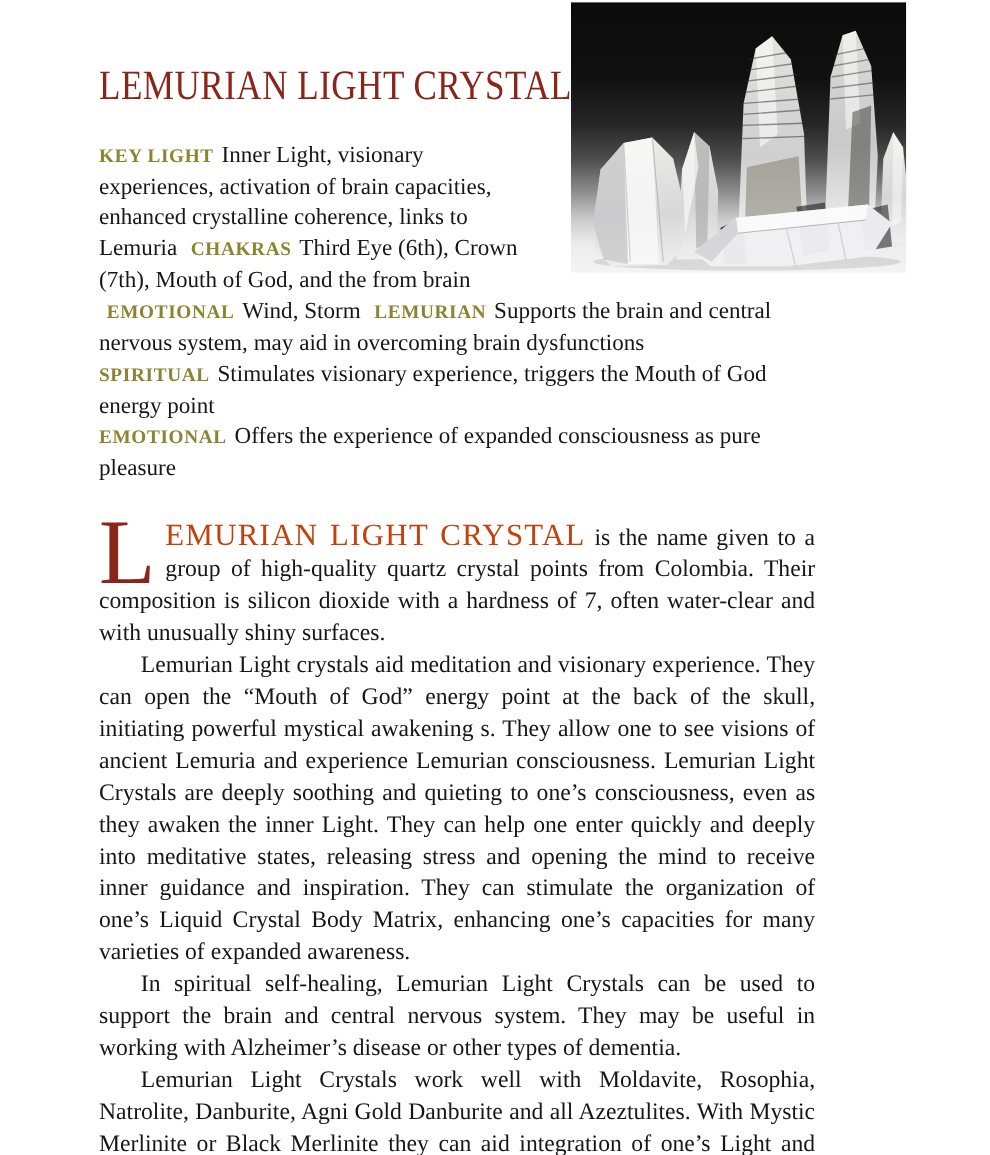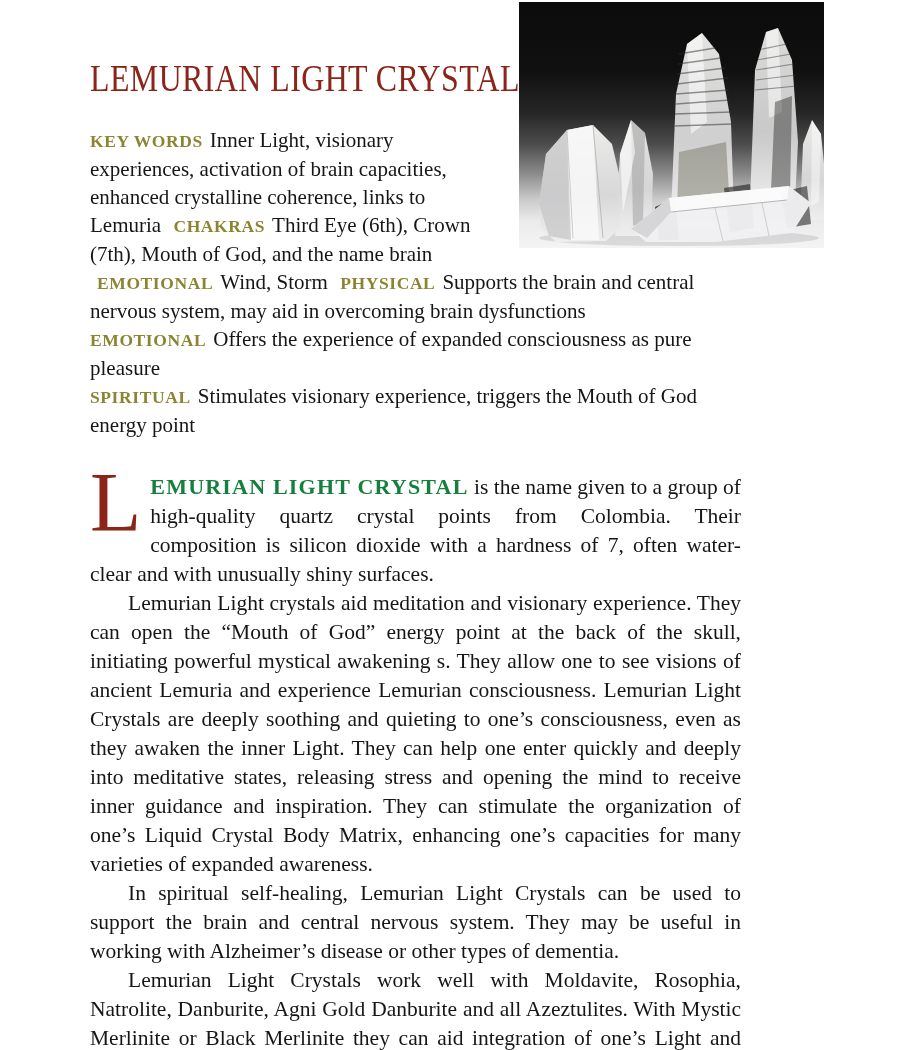--- a/index.html
+++ b/index.html
@@ -21,21 +21,21 @@
   .kw-label.mid{margin:0 7px;}
   .kw-row{display:block;}
   .kw-row .kw-label{margin-right:7px;}
   .bodytext{margin-top:33px;font-size:21.5px;line-height:29px;text-align:justify;}
   .bodytext p{margin:0;}
   .bodytext p.indent{text-indent:38px;}
   .dropcap{
     float:left;color:#8b2519;font-size:84px;line-height:59px;
     padding:1px 9px 0 0;font-weight:400;
   }
-  .lead-sc{color:#15803d;font-size:22px;letter-spacing:1.2px;font-weight:bold;}
+  .lead-sc{color:#c2410c;font-size:28px;letter-spacing:1.2px;}
   .folio{
     margin-top:36px;text-align:center;font-weight:700;font-size:17px;
     color:#6f6355;letter-spacing:1px;
   }
 </style>
 </head>
 <body>
 
 <div class="page">
 
@@ -111,26 +111,26 @@
       <line x1="243" y1="201" x2="250" y2="234" stroke="#b5b5b5" stroke-width="1" opacity="0.6"></line>
     </svg>
   </div>
 
   <div class="content">
     <div class="wrap-spacer"></div>
 
     <h1 class="title">LEMURIAN LIGHT CRYSTAL</h1>
 
     <p class="kw">
-      <span class="kw-label first">KEY WORDS</span><span class="kw-text">Inner Light, visionary experiences, activation of brain capacities, enhanced crystalline coherence, links to Lemuria</span>
-      <span class="kw-label mid">CHAKRAS</span><span class="kw-text">Third Eye (6th), Crown (7th), Mouth of God, and the name brain</span>
+      <span class="kw-label first">KEY LIGHT</span><span class="kw-text">Inner Light, visionary experiences, activation of brain capacities, enhanced crystalline coherence, links to Lemuria</span>
+      <span class="kw-label mid">CHAKRAS</span><span class="kw-text">Third Eye (6th), Crown (7th), Mouth of God, and the from brain</span>
       <span class="kw-label mid">EMOTIONAL</span><span class="kw-text">Wind, Storm</span>
-      <span class="kw-label mid">PHYSICAL</span><span class="kw-text">Supports the brain and central nervous system, may aid in overcoming brain dysfunctions</span>
+      <span class="kw-label mid">LEMURIAN</span><span class="kw-text">Supports the brain and central nervous system, may aid in overcoming brain dysfunctions</span>
+      <span class="kw-row"><span class="kw-label">SPIRITUAL</span><span class="kw-text">Stimulates visionary experience, triggers the Mouth of God energy point</span></span>
       <span class="kw-row"><span class="kw-label">EMOTIONAL</span><span class="kw-text">Offers the experience of expanded consciousness as pure pleasure</span></span>
-      <span class="kw-row"><span class="kw-label">SPIRITUAL</span><span class="kw-text">Stimulates visionary experience, triggers the Mouth of God energy point</span></span>
     </p>
 
     <div class="bodytext">
       <p class="p1"><span class="dropcap">L</span><span class="lead-sc">EMURIAN LIGHT CRYSTAL</span><span> is the name given to a group of high-quality quartz crystal points from Colombia. Their composition is silicon dioxide with a hardness of 7, often water-clear and with unusually shiny surfaces.</span></p>
       <p class="indent">Lemurian Light crystals aid meditation and visionary experience. They can open the “Mouth of God” energy point at the back of the skull, initiating powerful mystical awakening s. They allow one to see visions of ancient Lemuria and experience Lemurian consciousness. Lemurian Light Crystals are deeply soothing and quieting to one’s consciousness, even as they awaken the inner Light. They can help one enter quickly and deeply into meditative states, releasing stress and opening the mind to receive inner guidance and inspiration. They can stimulate the organization of one’s Liquid Crystal Body Matrix, enhancing one’s capacities for many varieties of expanded awareness.</p>
       <p class="indent">In spiritual self-healing, Lemurian Light Crystals can be used to support the brain and central nervous system. They may be useful in working with Alzheimer’s disease or other types of dementia.</p>
       <p class="indent">Lemurian Light Crystals work well with Moldavite, Rosophia, Natrolite, Danburite, Agni Gold Danburite and all Azeztulites. With Mystic Merlinite or Black Merlinite they can aid integration of one’s Light and Shadow sides. With Phenacite, one’s capacity for visionary experiences is much enhanced.</p>
     </div>
 
     <div class="folio">193</div>

